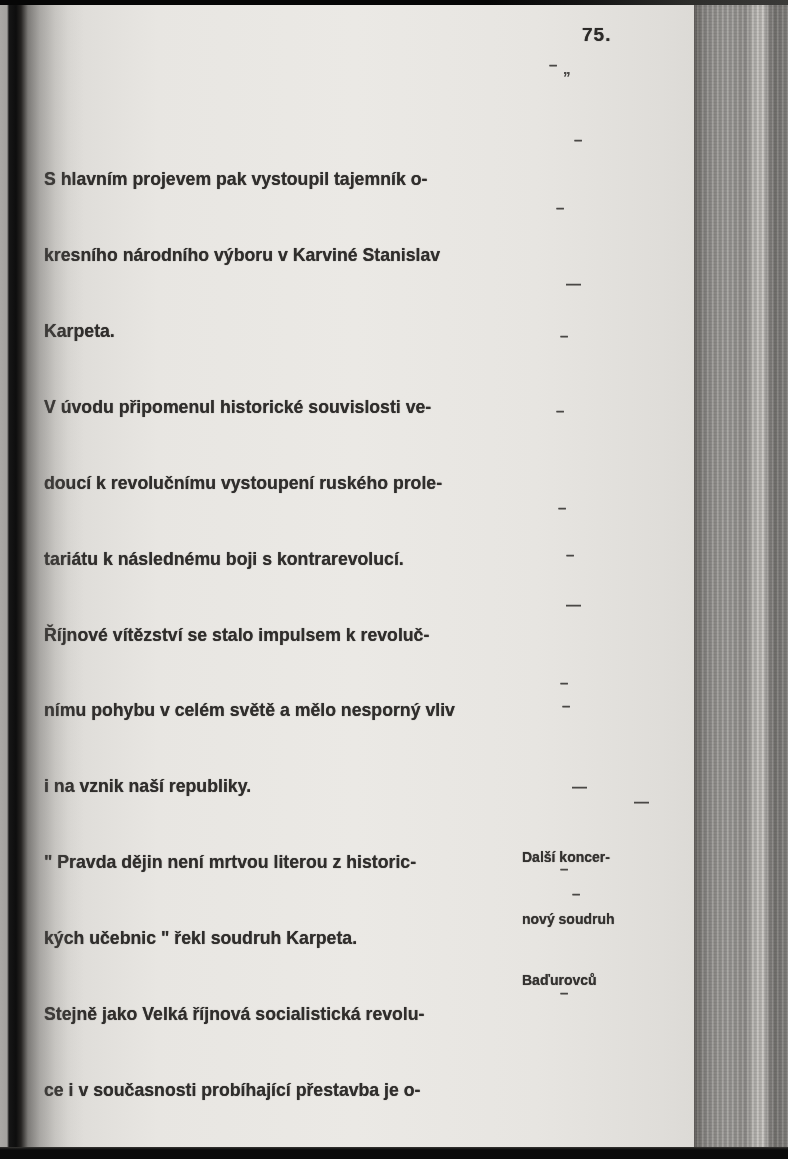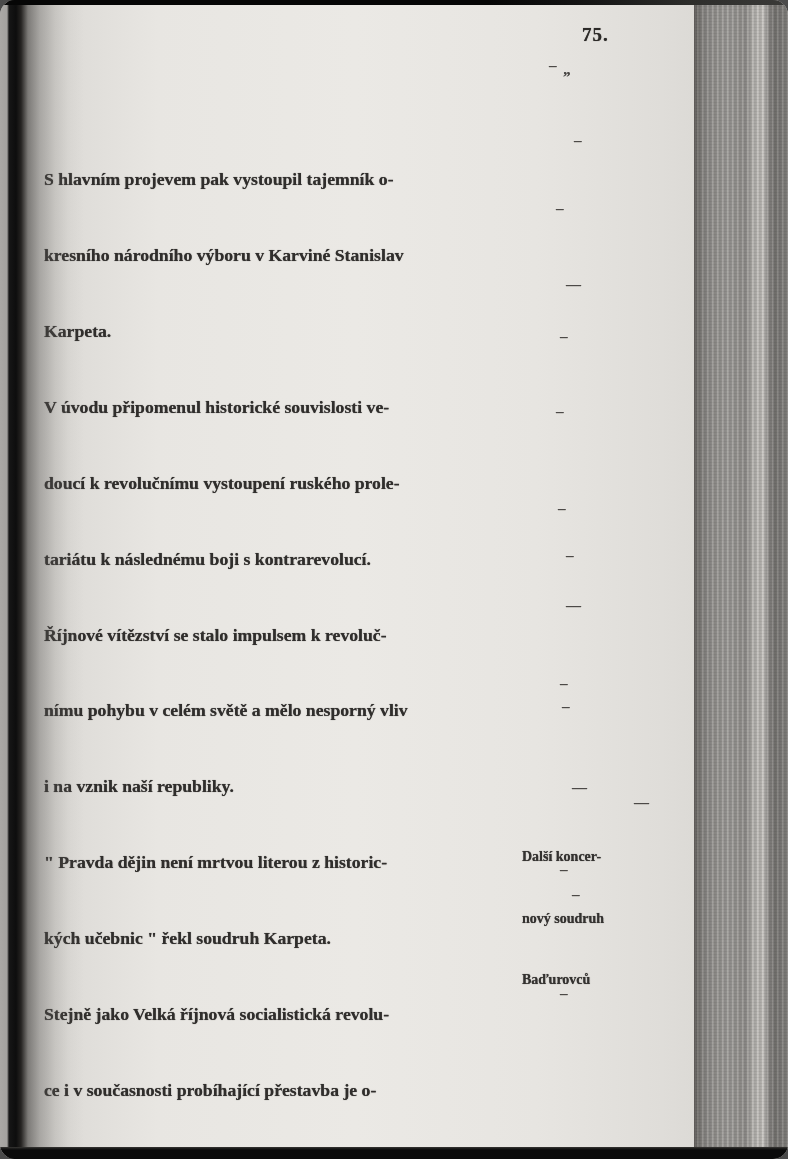--- a/index.html
+++ b/index.html
@@ -1,20 +1,19 @@
 <!DOCTYPE html>
 <html><head>
 <meta charset="utf-8">
 <style>
   html,body { margin:0; padding:0; background:#4a4a4a; }
   .scan {
     position:relative; width:788px; height:1159px; overflow:hidden;
     background:linear-gradient(90deg,#b4b2af 0,#cfcdc9 4%,#dedcd8 9%,#e8e6e2 20%,#ebe9e5 45%,#e7e5e1 68%,#dfddd9 84%,#d3d1cd 100%);
-    font-family:Liberation Serif, serif;
-    border-radius:15px;
+    font-family:Liberation Sans, sans-serif;
   }
   .top-edge {
     position:absolute; top:0; left:0; width:100%; height:5px; z-index:5;
     background:linear-gradient(90deg,#060606 0 62%,#161616 75%,#2e2e2c 88%,#3a3a38 100%);
   }
   .bottom-edge {
     position:absolute; bottom:0; left:0; width:100%; height:12px; z-index:6;
     background:linear-gradient(0deg,#0a0a0a 0 9px,#232321 11px,#3c3a38 12px);
   }
   .left-binding {

